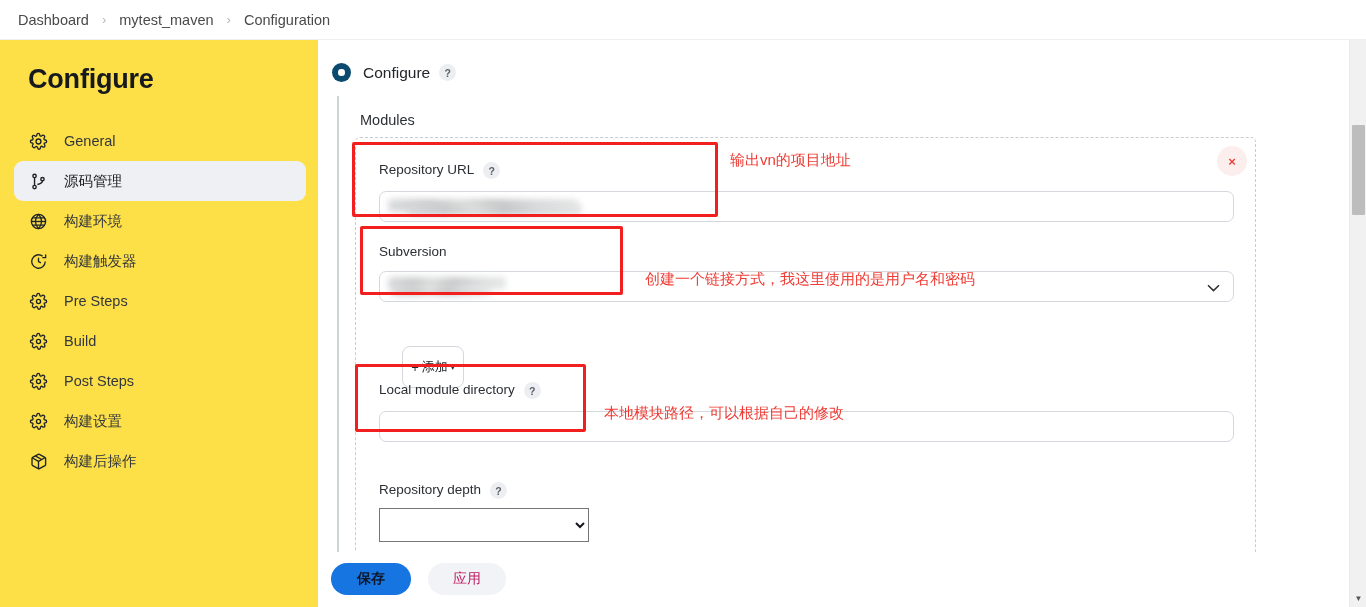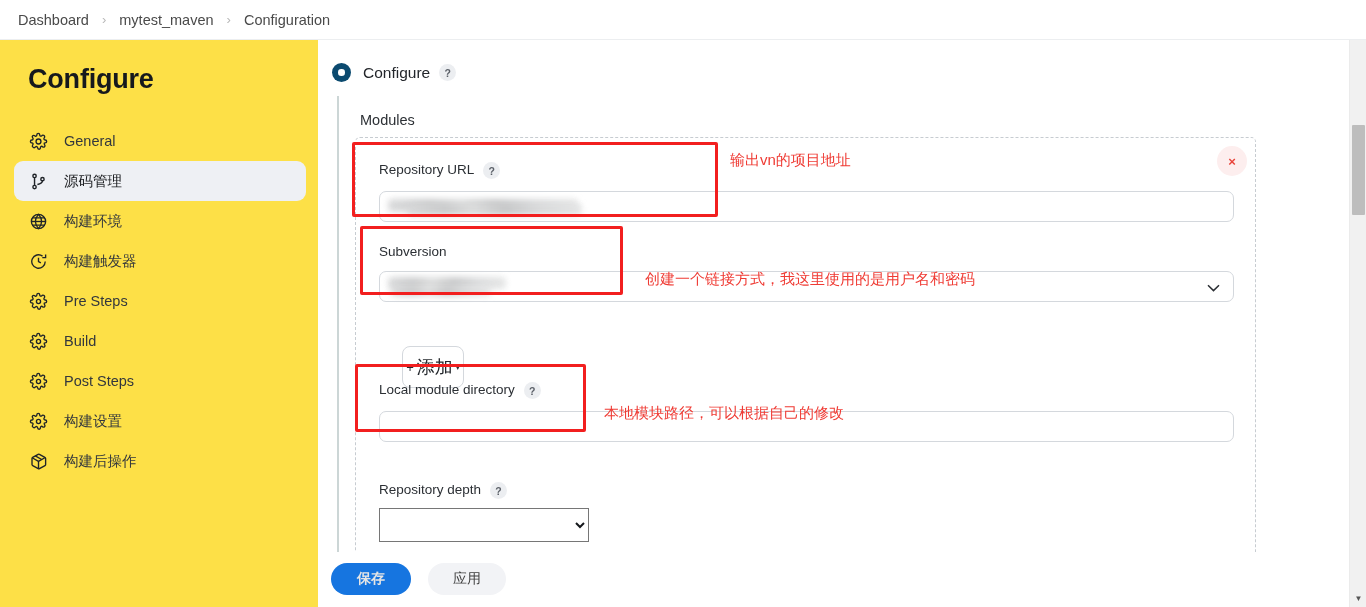--- a/index.html
+++ b/index.html
@@ -120,21 +120,21 @@
   }
 
   
   .addbtn {
     position: absolute; left: 0; top: 0; width: 62px; height: 42px;
     border: 1px solid #d4d8dd; border-radius: 8px; background: #fff;
     display: flex; align-items: center; justify-content: center;
     cursor: pointer; font-size: 12.5px; color: #24282d; gap: 3px;
   }
   .addbtn .plus { font-size: 13px; color: #24282d; }
-  .addbtn .cn { line-height: 1.02; text-align: left; font-size: 18px; }
+  .addbtn .cn { line-height: 1.02; text-align: left; font-size: 13px; }
   .addbtn .caret { font-size: 8px; color: #2b2f34; align-self: center; }
 
   
   .cbx {
     width: 19px; height: 19px; border-radius: 5px; background: #114b63;
     display: flex; align-items: center; justify-content: center; cursor: pointer;
     flex: 0 0 19px;
   }
   .cbx svg { display: block; }
 
@@ -147,22 +147,22 @@
 
   
   .actionbar {
     position: absolute; left: 318px; top: 552px; width: 1024px; height: 55px;
     background: #fff; z-index: 30;
   }
   .btn {
     position: absolute; height: 32px; border: none; border-radius: 16px;
     font-size: 14px; cursor: pointer; font-family: inherit;
   }
-  .btn-save { left: 13px; top: 11px; width: 80px; background: #1675e0; color: #e5e5e5; font-weight: 600; }
-  .btn-apply { left: 110px; top: 11px; width: 78px; background: #f2f3f6; color: #404040; }
+  .btn-save { left: 13px; top: 11px; width: 80px; background: #1675e0; color: #0f172a; font-weight: 600; }
+  .btn-apply { left: 110px; top: 11px; width: 78px; background: #f2f3f6; color: #be185d; }
 
   
   .sb-track {
     position: absolute; right: 0; top: 40px; width: 17px; height: 567px;
     background: #f1f1f1; border-left: 1px solid #ebebeb;
   }
   .sb-thumb {
     position: absolute; left: 2px; top: 85px; width: 13px; height: 90px;
     background: #bdbdbd; border-radius: 1px; cursor: pointer;
   }

